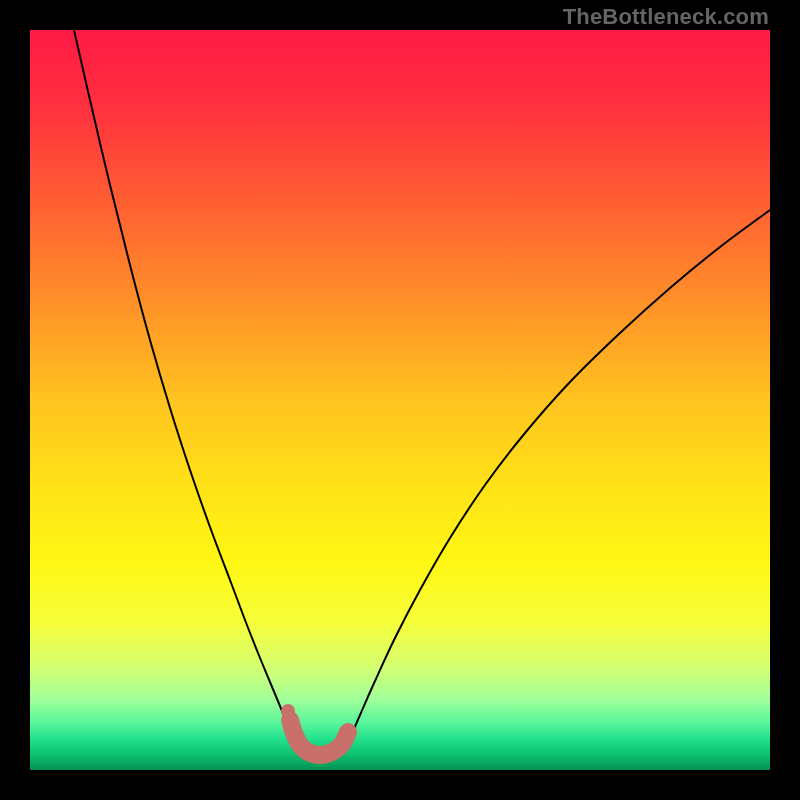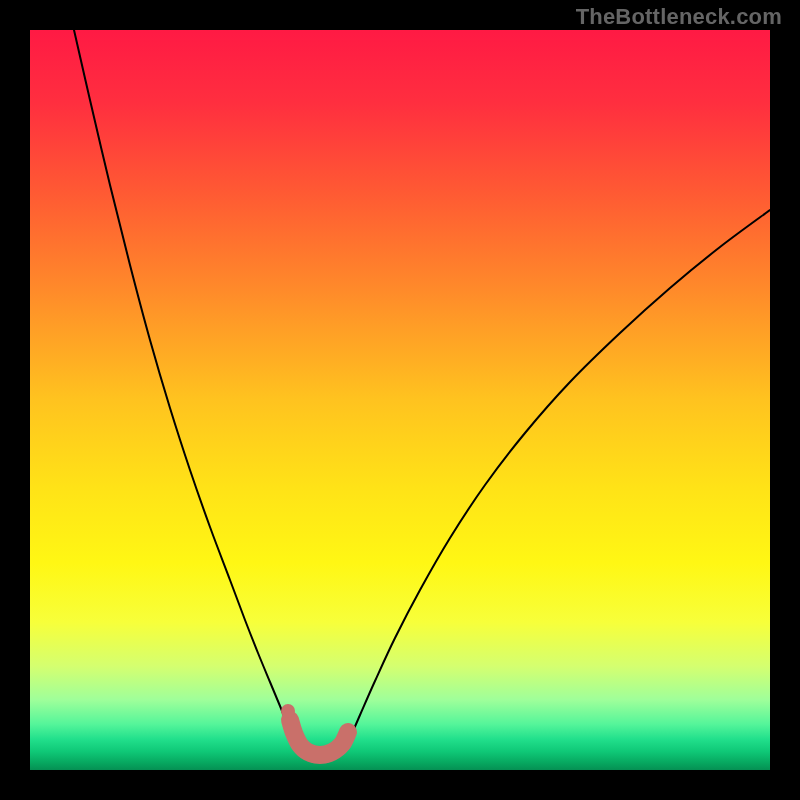--- a/index.html
+++ b/index.html
@@ -15,21 +15,21 @@
     position: absolute;
     left: 30px;
     top: 30px;
     width: 740px;
     height: 740px;
     overflow: hidden;
   }
   .watermark {
     position: absolute;
     top: 4px;
-    right: 18px;
+    right: 31px;
     font-size: 22px;
     font-weight: 600;
     color: #656565;
     letter-spacing: 0.2px;
     text-align: right;
   }
   svg {
     position: absolute;
     inset: 0;
   }

